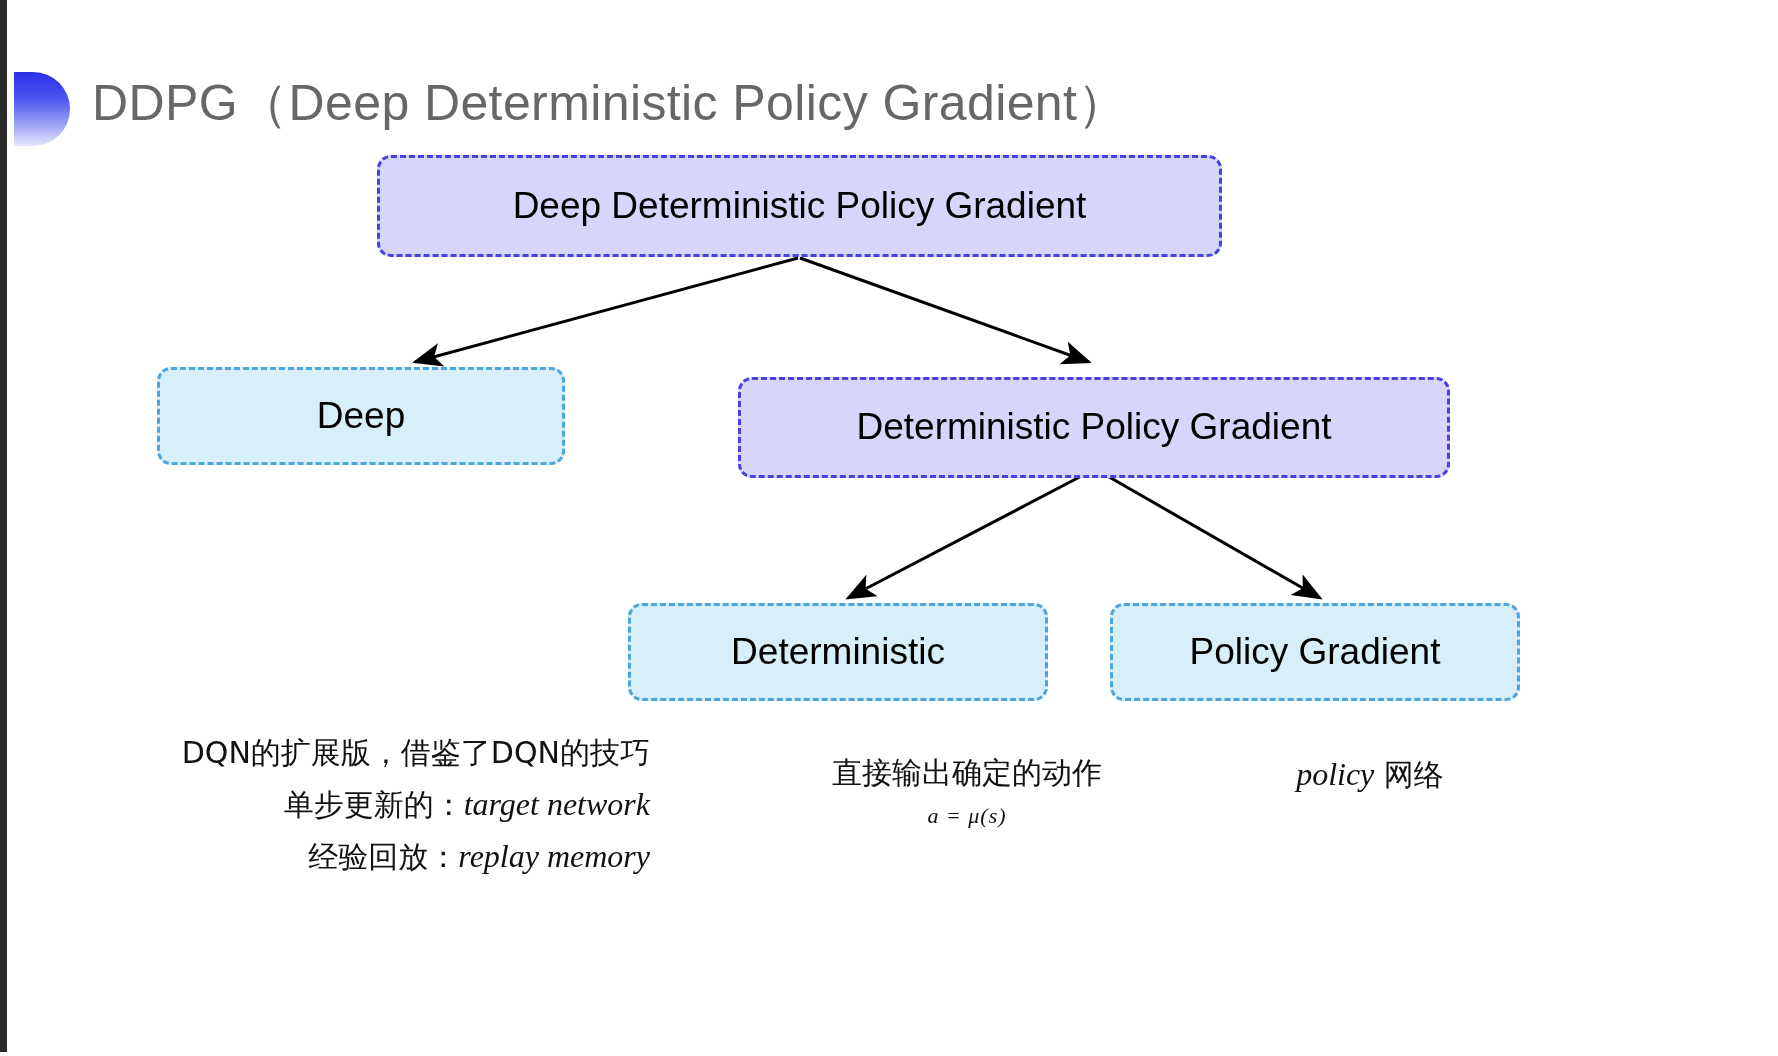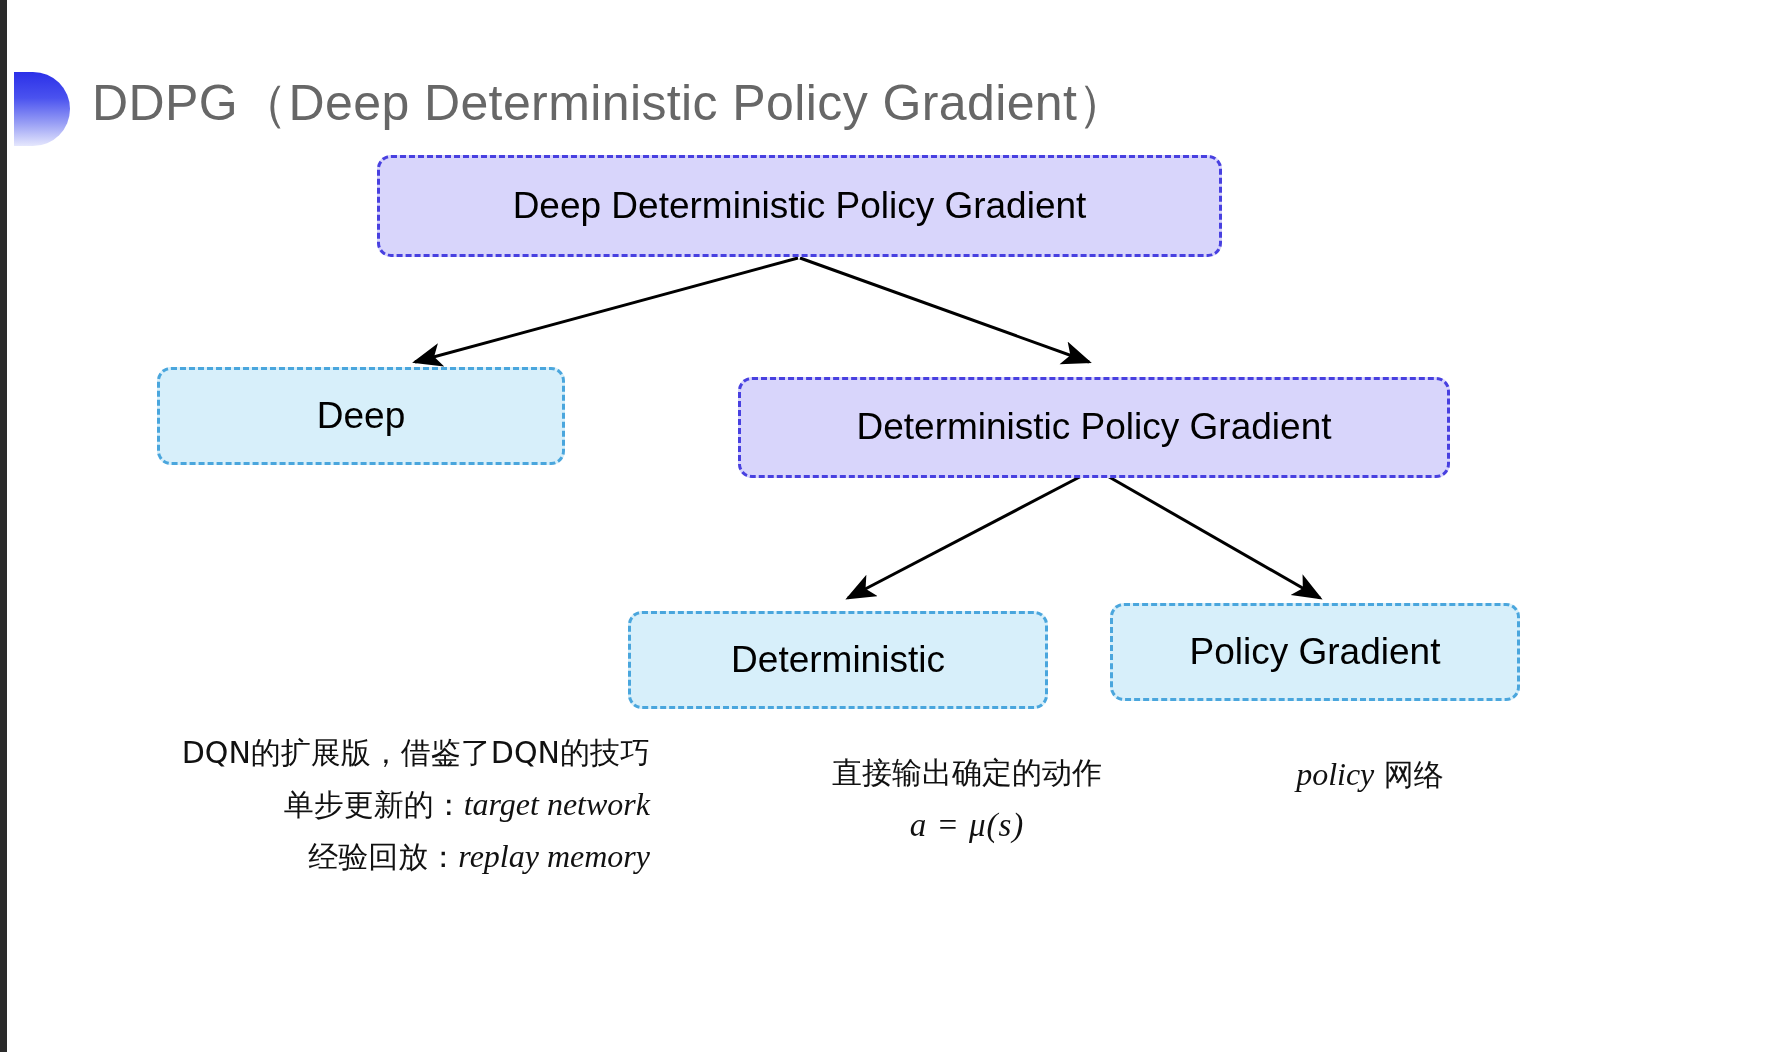--- a/index.html
+++ b/index.html
@@ -87,21 +87,20 @@
     margin-left: 7px;
   }
   #node-dpg {
     left: 738px;  top: 367px;  width: 712px; height: 101px;
     font-size: 37px;
     margin-top: 10px;
   }
   #node-deterministic {
     left: 628px;  top: 603px;  width: 420px; height: 98px;
     font-size: 37px;
-    margin-top: 8px;
   }
   #node-policy-gradient {
     left: 1110px; top: 603px;  width: 410px; height: 98px;
     font-size: 37px;
   }
 
   
   .arrows {
     position: absolute;
     left: 0; top: 0;
@@ -126,21 +125,21 @@
     font-size: 30px;
   }
   .ital {
     font-family: "Liberation Serif", "DejaVu Serif", serif;
     font-style: italic;
     font-size: 32px;
   }
   .mathline {
     font-family: "Liberation Serif", "DejaVu Serif", serif;
     font-style: italic;
-    font-size: 33px;
+    font-size: 22px;
     letter-spacing: 1px;
   }
 
   #note-deep {
     left: 90px;
     top: 728px;
     width: 560px;
   }
   #note-deep .line { text-align: right; }
 

